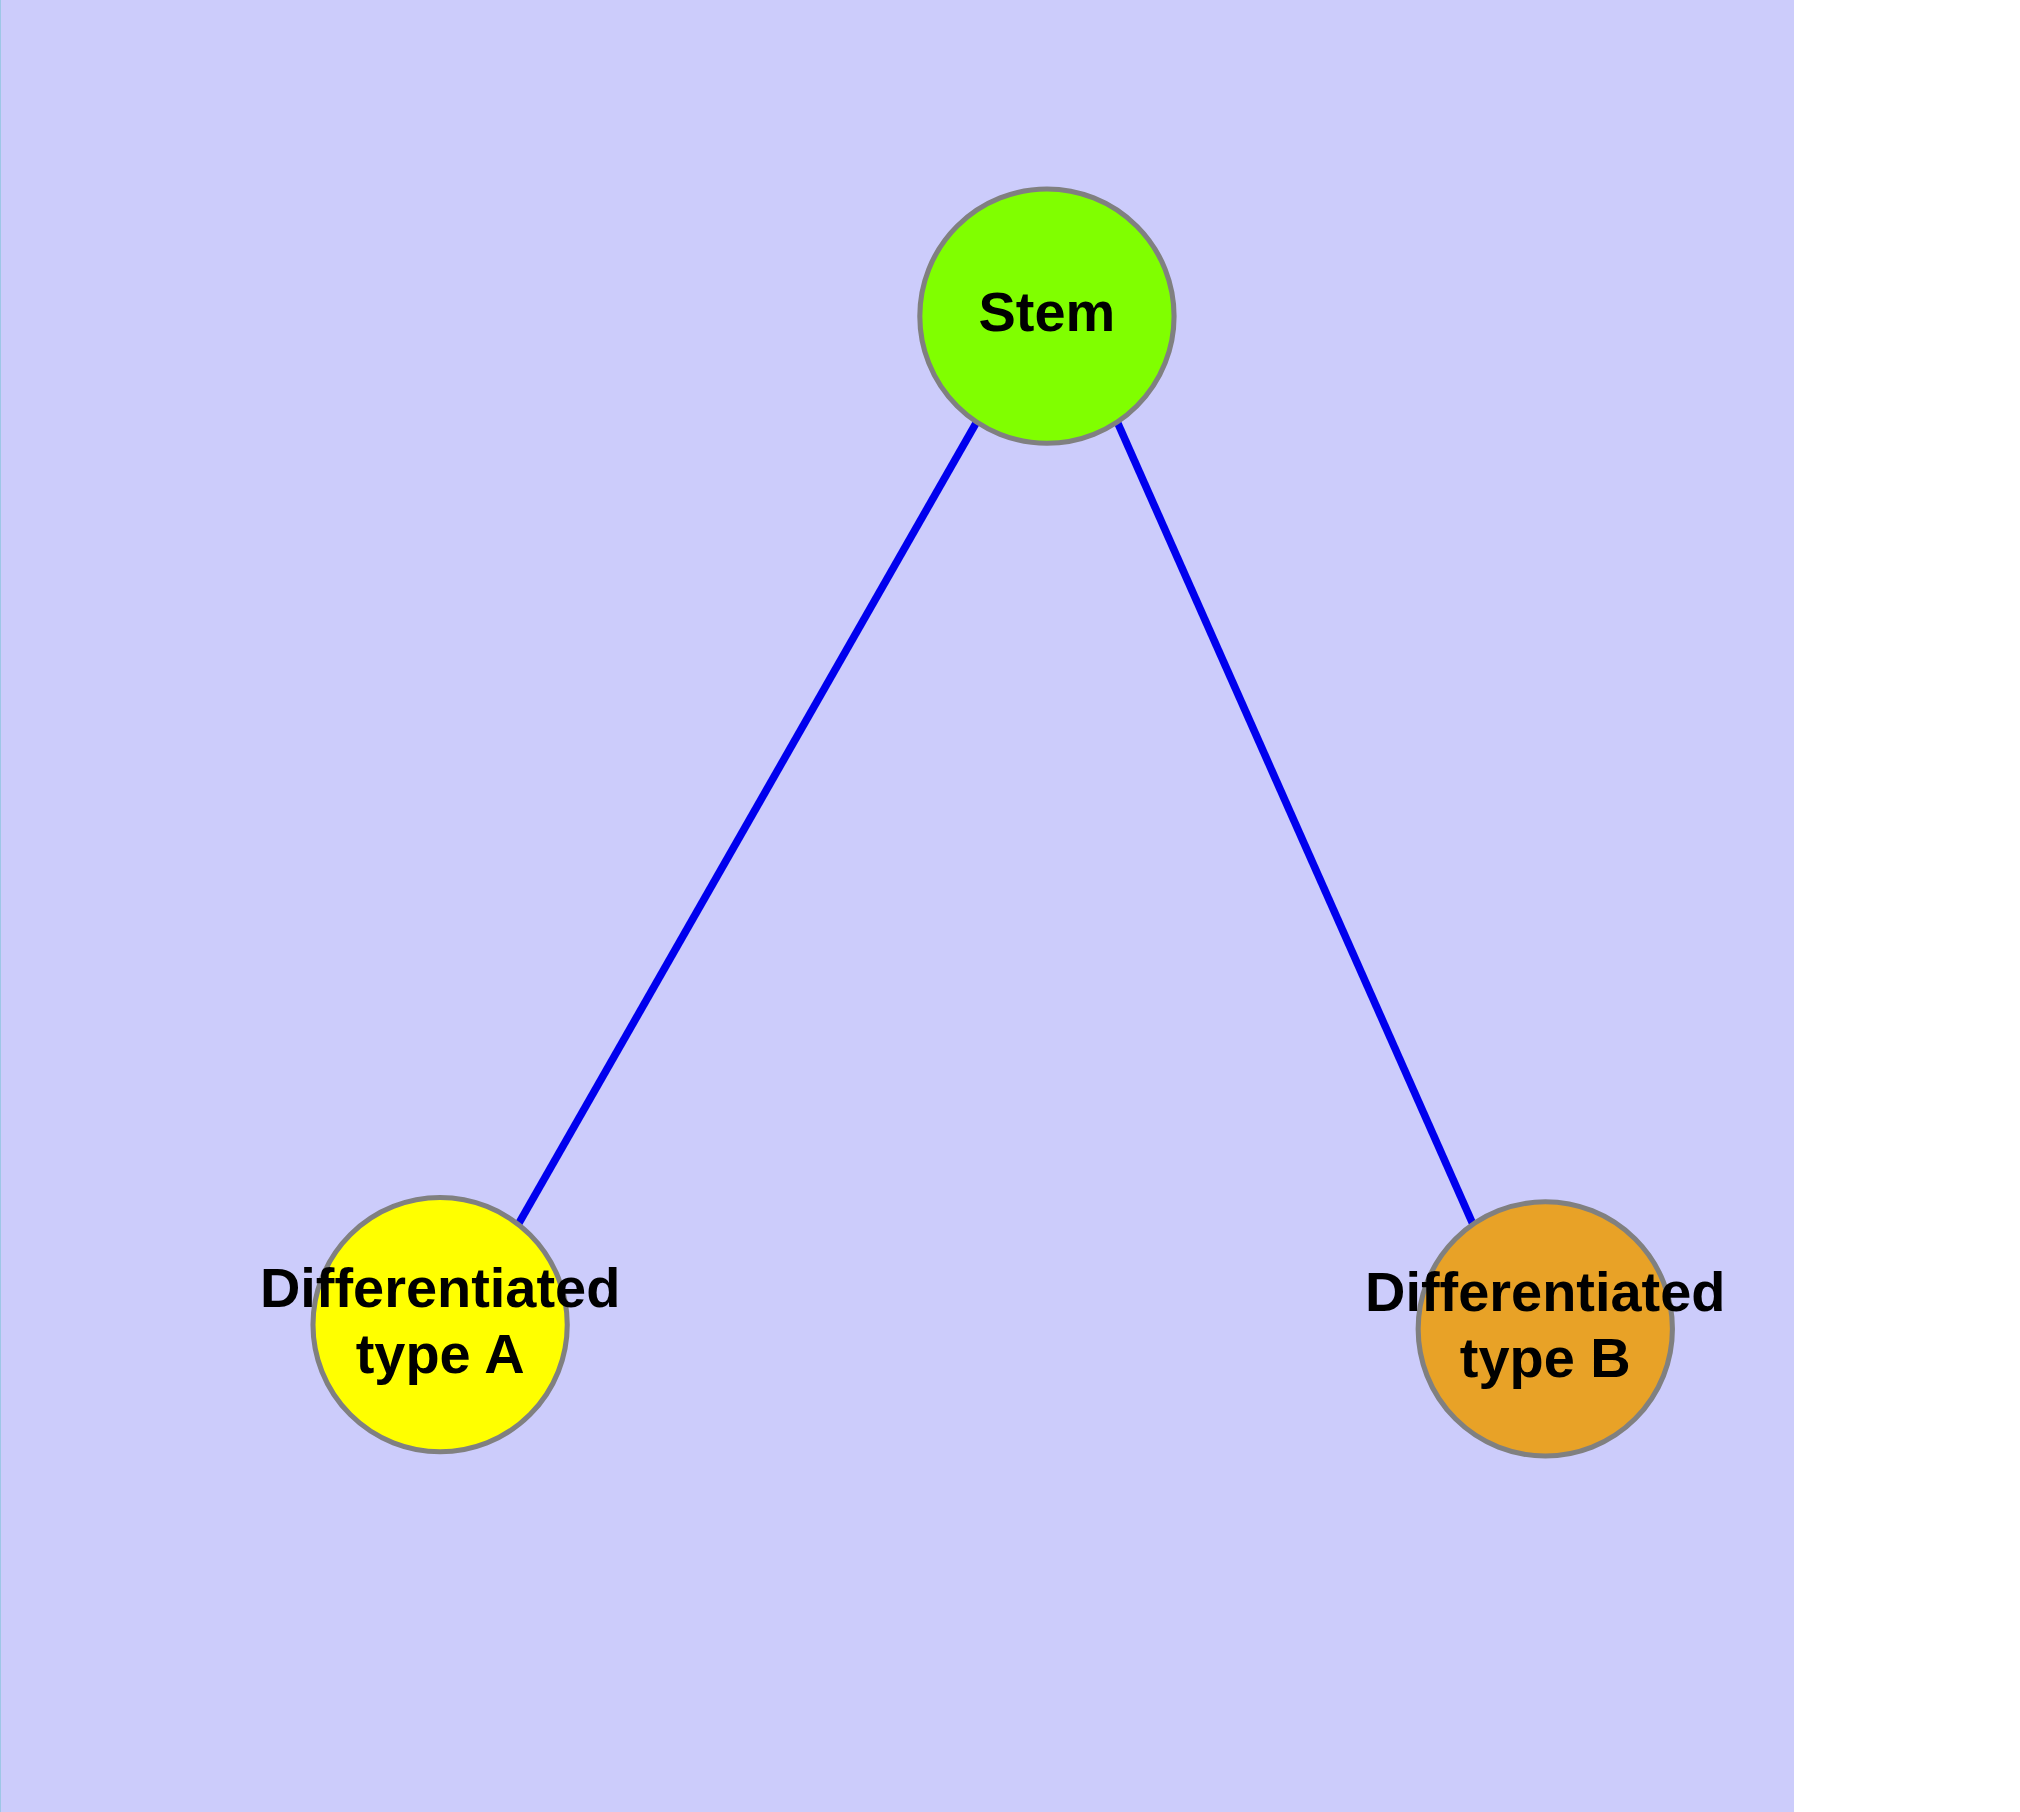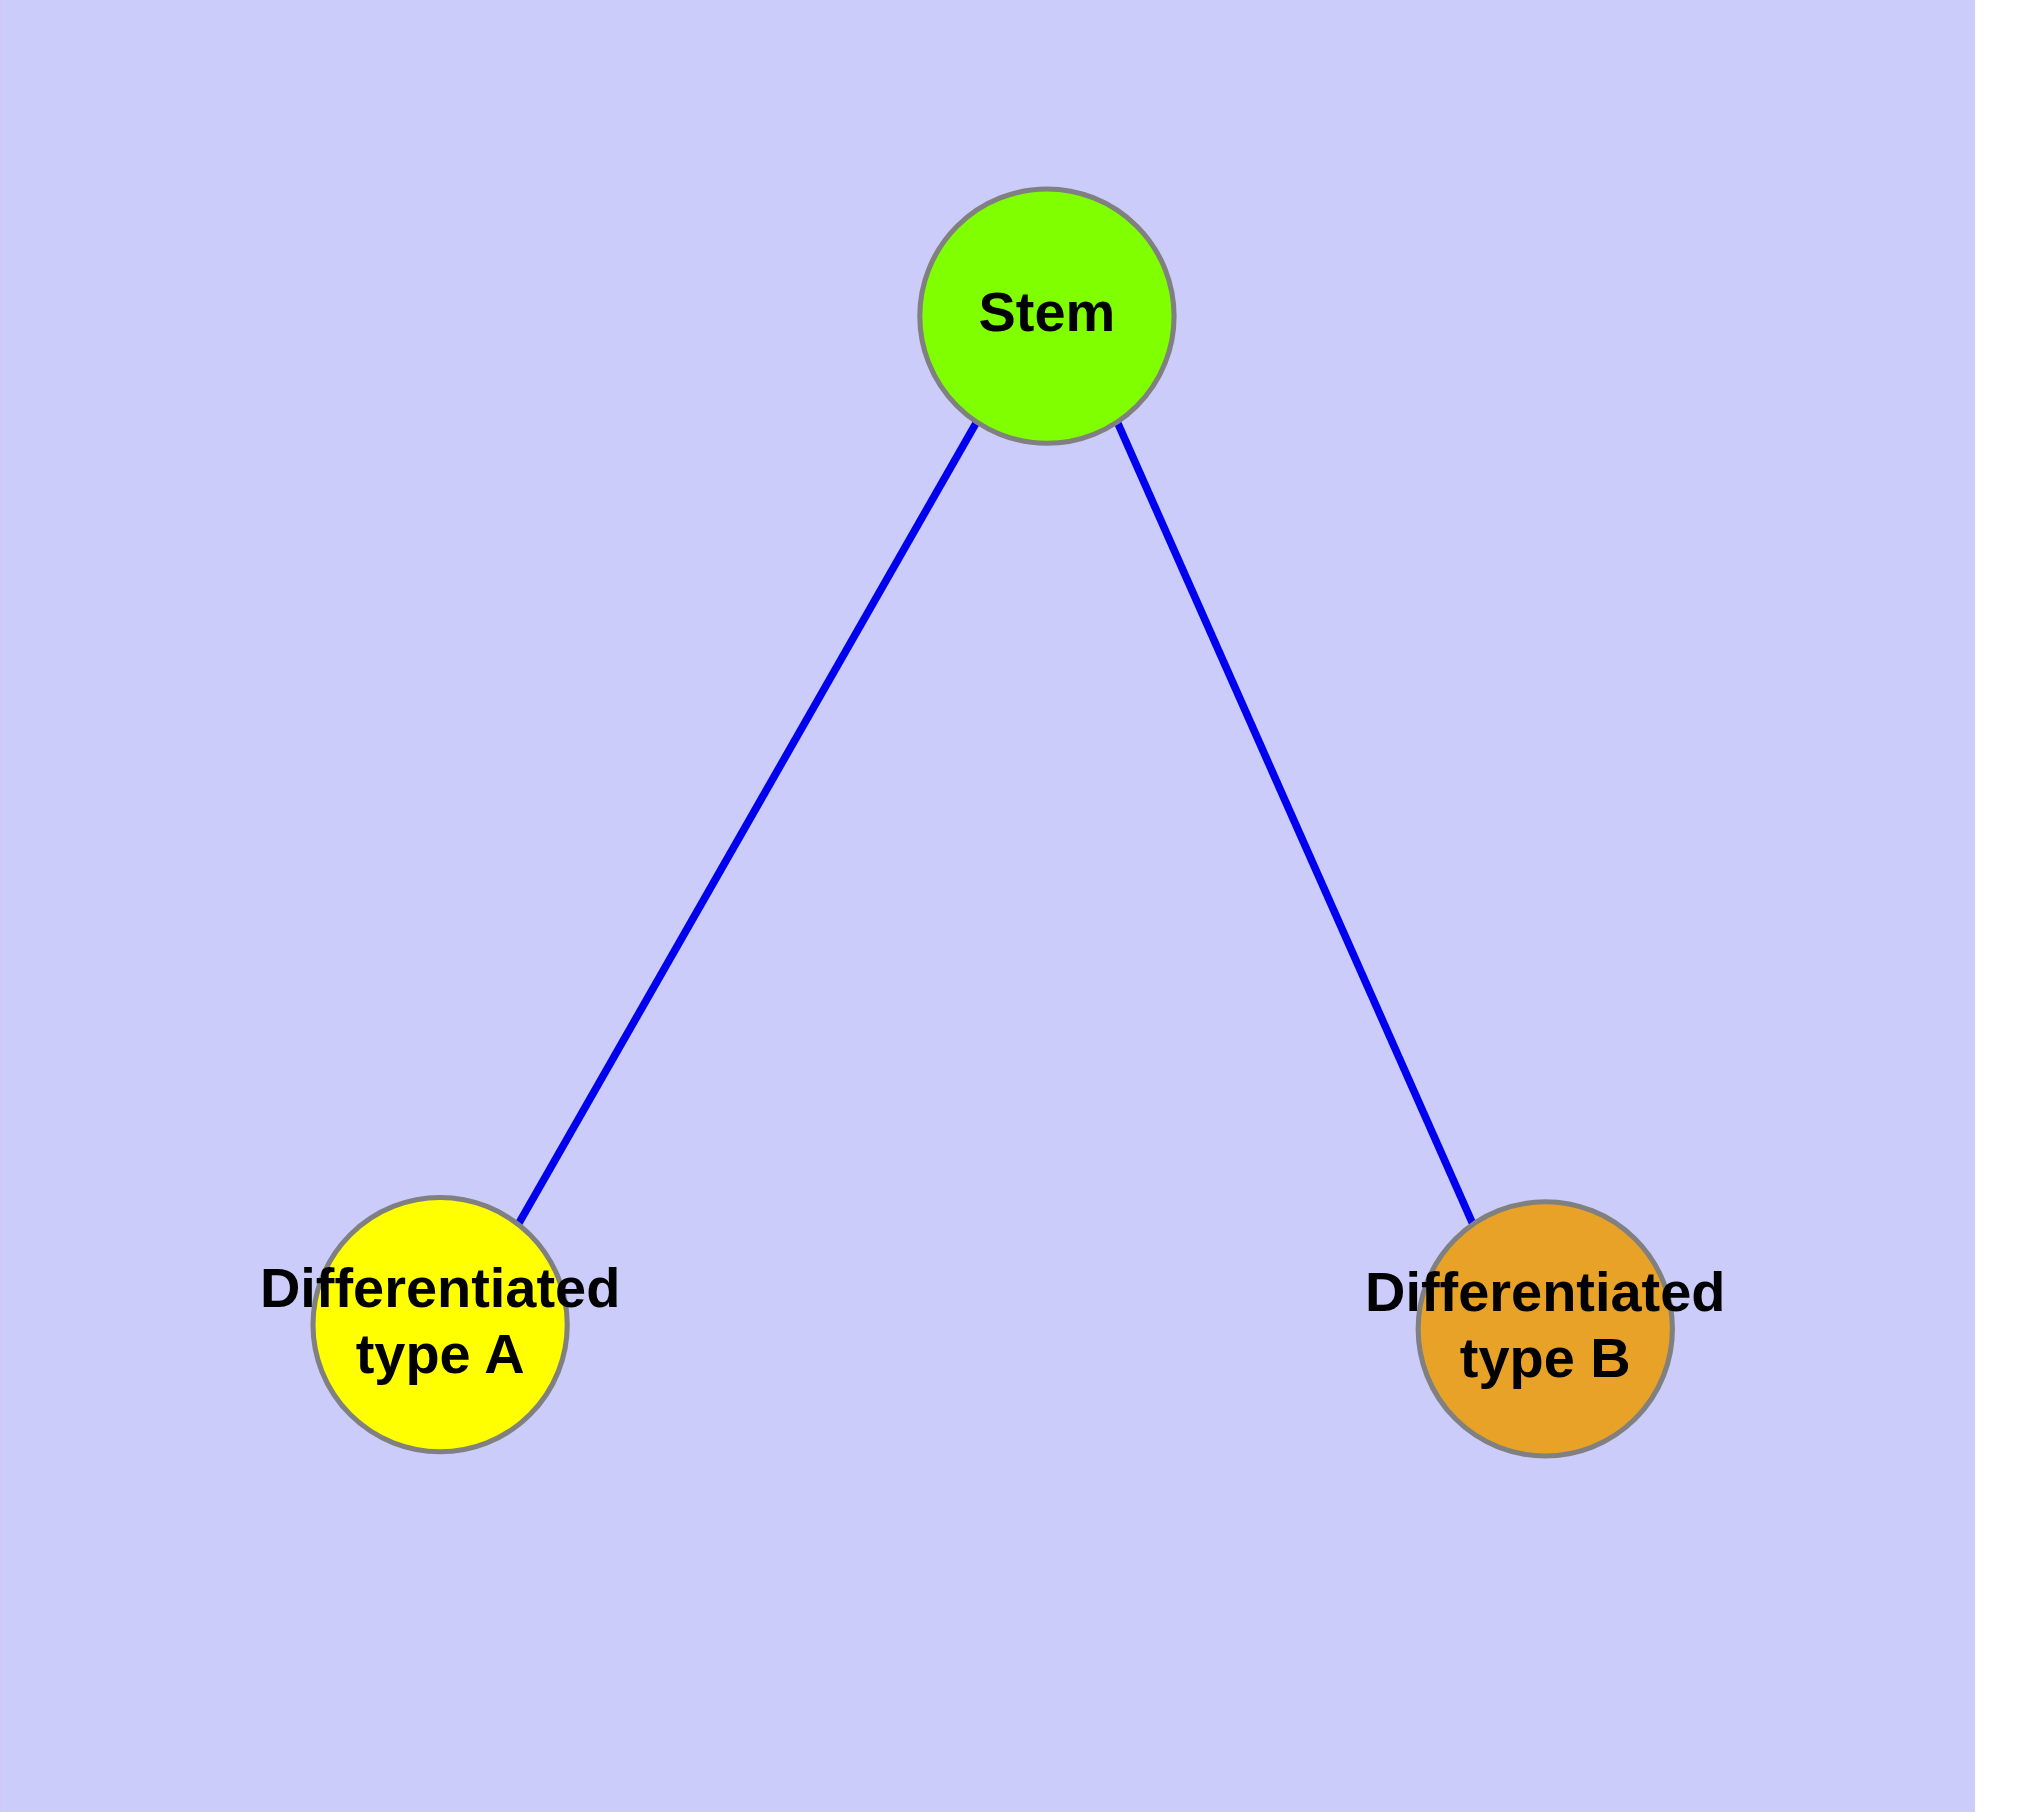--- a/index.html
+++ b/index.html
@@ -32,21 +32,21 @@
     font-weight: bold;
     fill: #000000;
     text-anchor: middle;
     dominant-baseline: middle;
     white-space: pre;
   }
 </style>
 </head>
 <body>
 
-<div id="canvas" style="width: 1975px; height: 1812px; background: #f0abfc;">
+<div id="canvas" style="width: 1794px; height: 1812px; background: #14b8a6;">
   <svg id="graph-svg" viewBox="0 0 2384 2138" xmlns="http://www.w3.org/2000/svg" style="width: 2021px; height: 1812px;">
 
     <rect id="bg-rect" x="0" y="0" width="2384" height="2138" fill="#ccccfb"></rect>
 
     <g id="edges-group">
         <line x1="1152" y1="498" x2="611" y2="1445" stroke="#0000ee" stroke-width="9" class="edge-line"></line>
         <line x1="1318" y1="498" x2="1737" y2="1443" stroke="#0000ee" stroke-width="9" class="edge-line"></line>
       </g>
     <g id="nodes-group">
         <circle cx="1235" cy="373" r="150" fill="#80ff00" stroke="#808080" class="node-circle" stroke-width="6"></circle>

